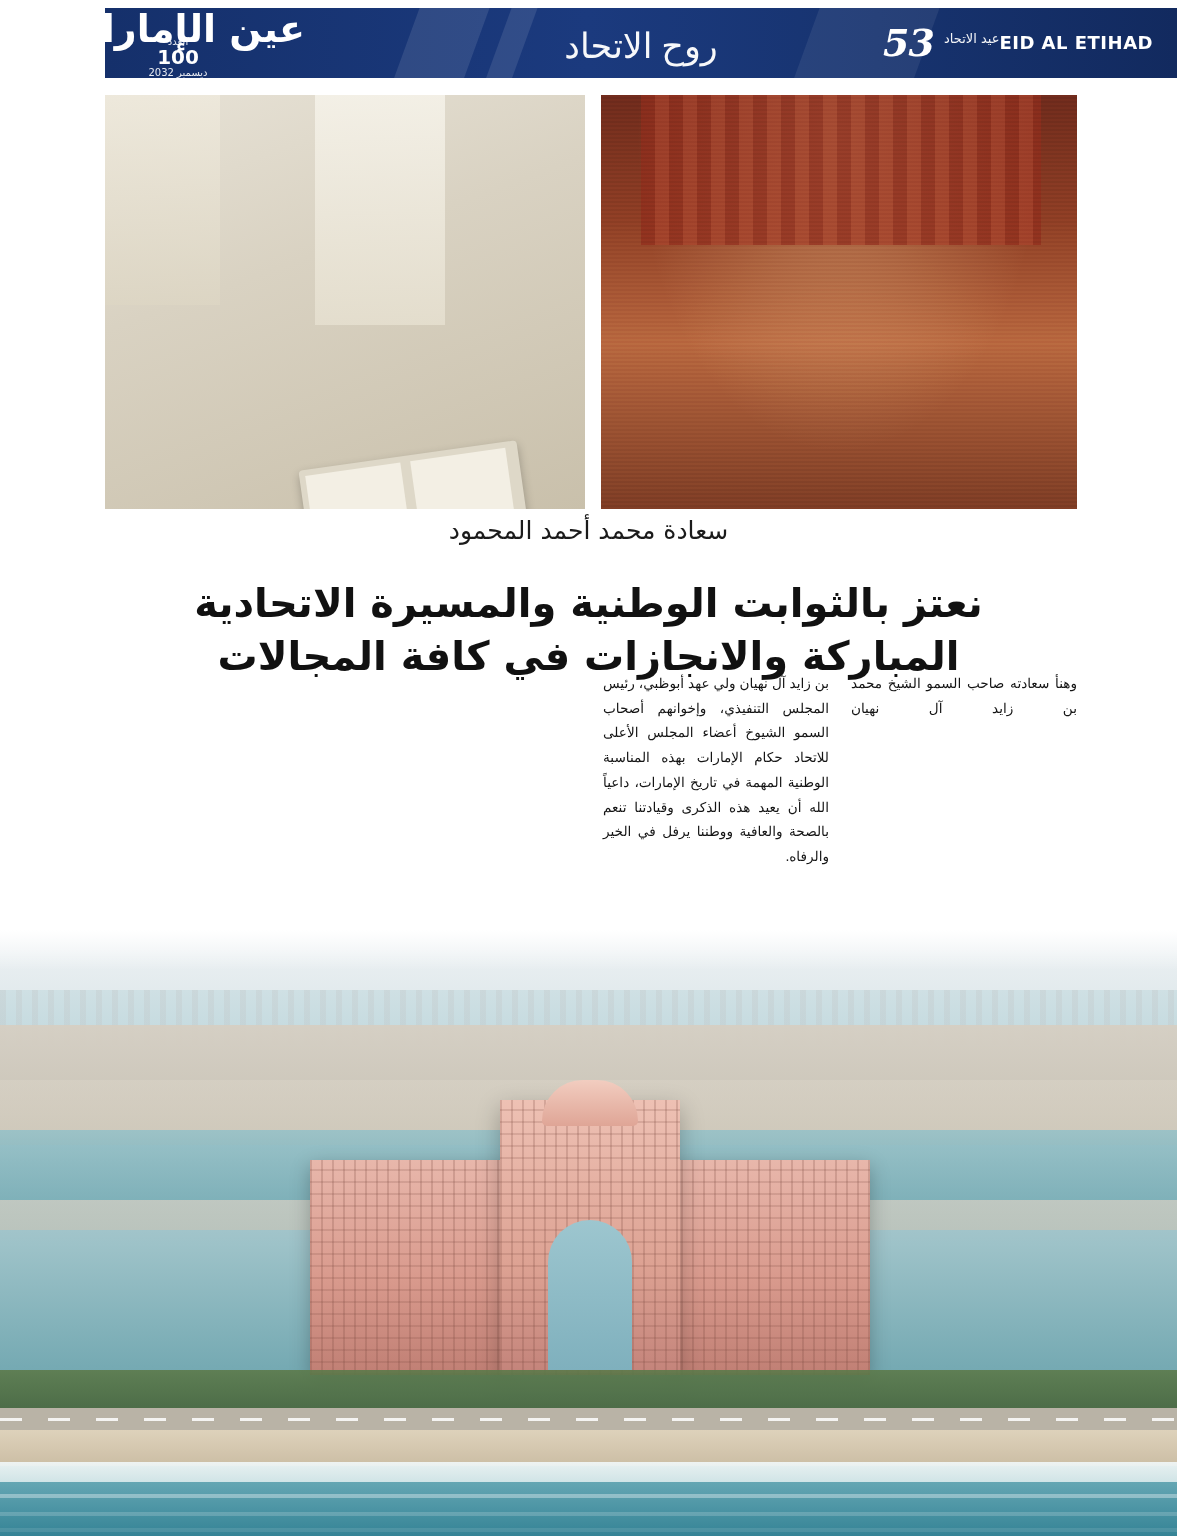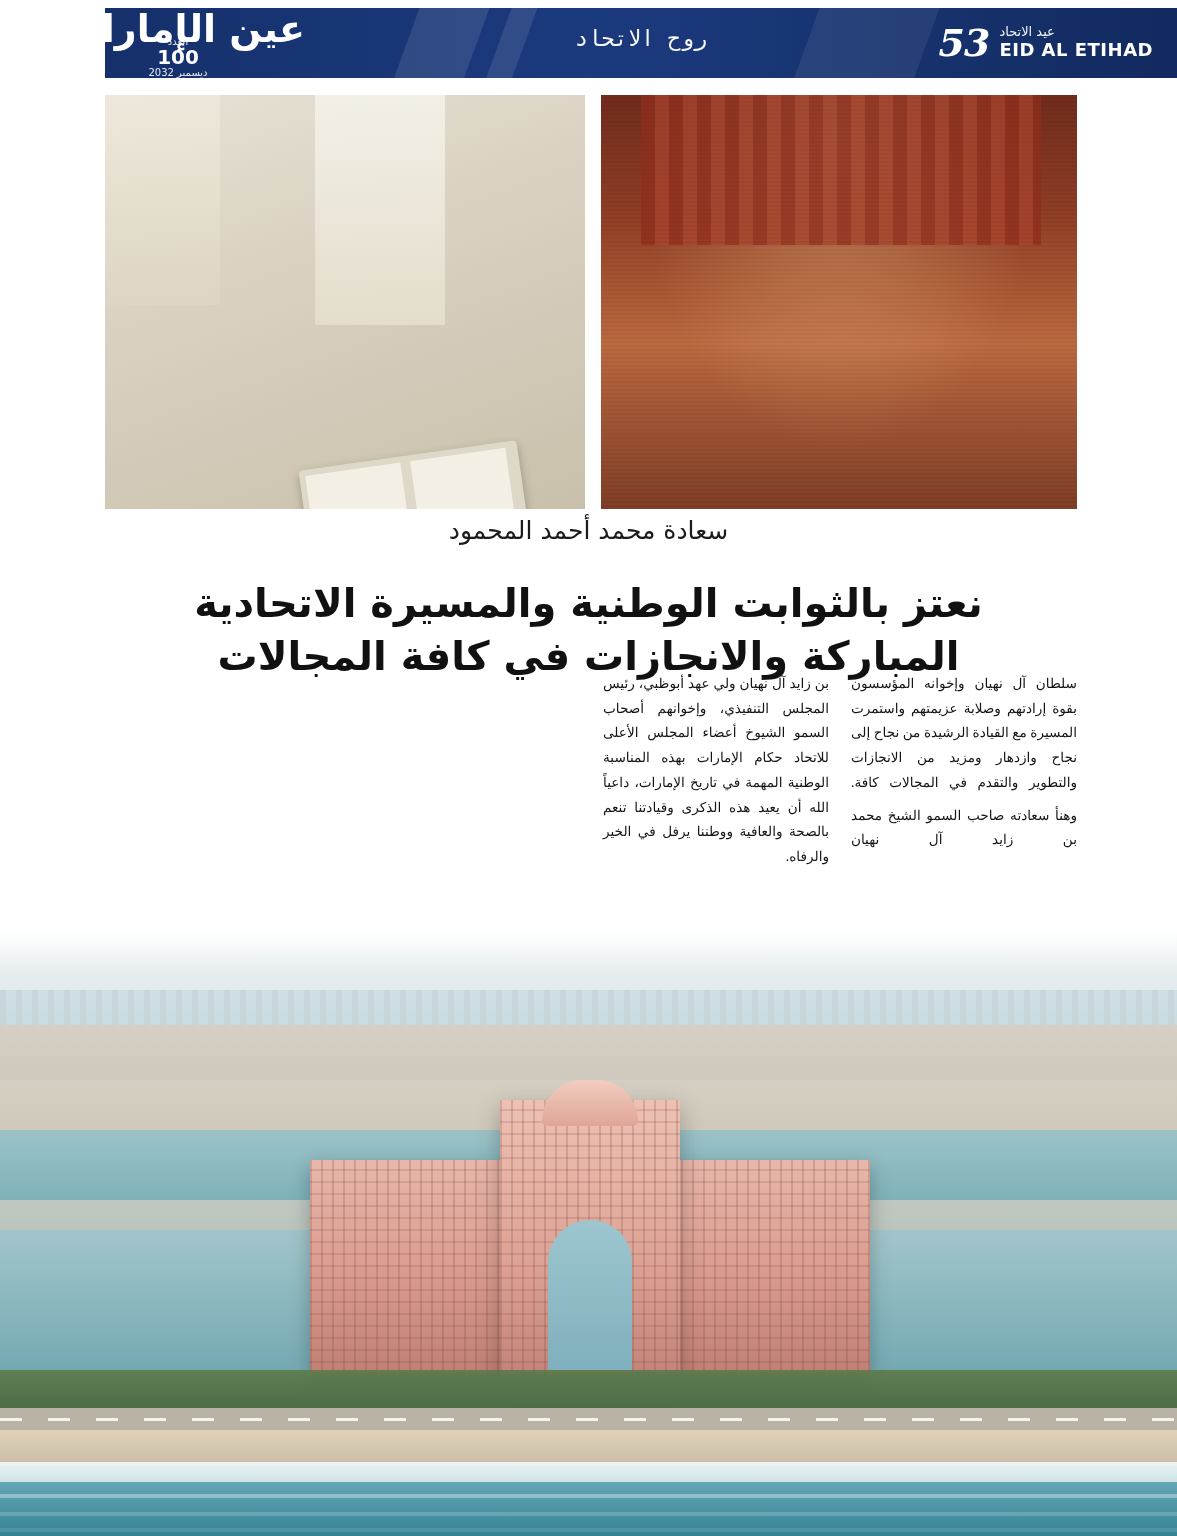--- a/index.html
+++ b/index.html
@@ -52,42 +52,42 @@
     direction: ltr;
   }
   .eid-num {
     font-family: "DejaVu Serif", serif;
     font-size: 38px;
     font-weight: bold;
     font-style: italic;
     line-height: 1;
     letter-spacing: -1px;
   }
-  .eid-text-wrap { display: flex; flex-direction: column; align-items: flex-start; }
+  .eid-text-wrap { display: flex; flex-direction: row; align-items: flex-start; }
   .eid-ar {
     font-size: 13px;
     line-height: 1.1;
     opacity: 0.95;
     direction: rtl;
   }
   .eid-en {
     font-size: 18px;
     font-weight: bold;
     letter-spacing: 0.5px;
     line-height: 1.2;
   }
 
   .rooh-logo {
     position: absolute;
     left: 50%;
     transform: translateX(-50%);
     top: 18px;
     color: #fff;
-    font-size: 22px;
-    font-family: Liberation Mono, monospace;
+    font-size: 35px;
+    font-family: Liberation Serif, serif;
     letter-spacing: 1px;
     opacity: 0.97;
     text-align: right;
   }
 
   .ein-block {
     position: absolute;
     left: 10px; top: 2px;
     width: 190px;
     height: 66px;
@@ -426,21 +426,20 @@
 </div>
 
 <div class="byline">سعادة محمد أحمد المحمود</div>
 <div class="headline">
   <div>نعتز بالثوابت الوطنية والمسيرة الاتحادية</div>
   <div>المباركة  والانجازات في كافة المجالات</div>
 </div>
 
 <div class="columns">
   <div class="col">
-    <p>سلطان آل نهيان وإخوانه المؤسسون بقوة إرادتهم وصلابة عزيمتهم واستمرت المسيرة مع القيادة الرشيدة من نجاح إلى نجاح وازدهار ومزيد من الانجازات والتطوير والتقدم في المجالات كافة.</p>
     <p>وهنأ سعادته صاحب السمو الشيخ محمد بن زايد آل نهيان</p>
   </div>
   <div class="col">
     <p>بن زايد آل نهيان ولي عهد أبوظبي، رئيس المجلس التنفيذي، وإخوانهم أصحاب السمو الشيوخ أعضاء المجلس الأعلى للاتحاد حكام الإمارات بهذه المناسبة الوطنية المهمة في تاريخ الإمارات، داعياً الله أن يعيد هذه الذكرى وقيادتنا تنعم بالصحة والعافية ووطننا يرفل في الخير والرفاه.</p>
   </div>
 </div>
 
 <div class="bottom-photo">
   <div class="sky"></div>
   <div class="sea-far"></div>

